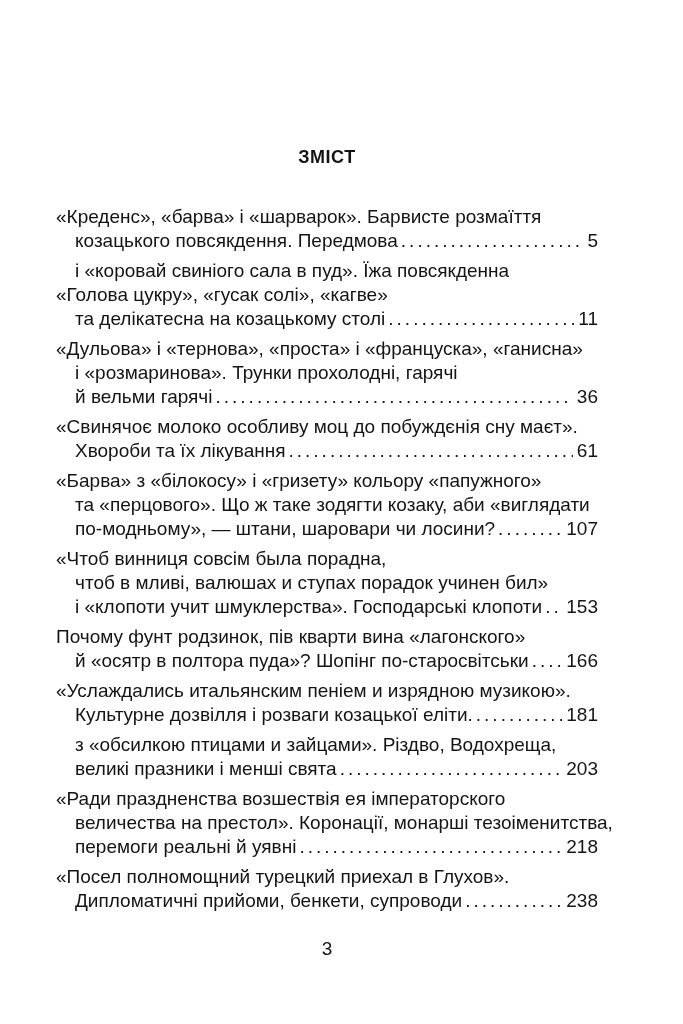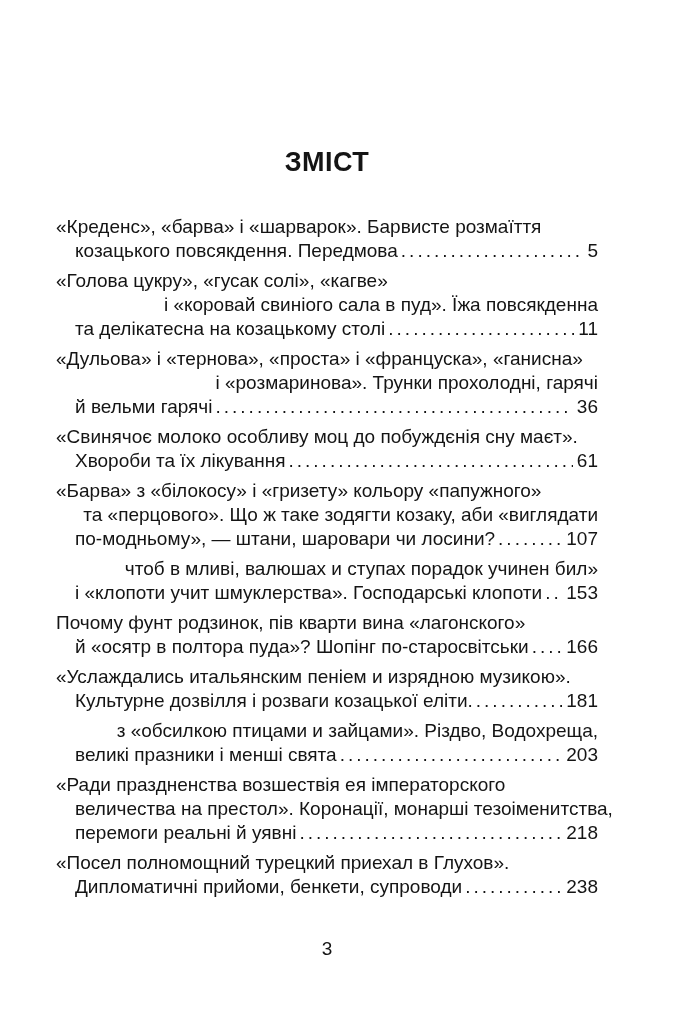--- a/index.html
+++ b/index.html
@@ -17,38 +17,37 @@
   }
   .text-block {
     position: absolute;
     left: 56px;
     top: 0;
     width: 542px;
   }
   .toc-title {
     margin-top: 147px;
     text-align: center;
-    font-size: 27px;
+    font-size: 18px;
     font-weight: bold;
     letter-spacing: 0.5px;
   }
   .toc-list {
     margin-top: 37px;
     font-size: 19px;
     line-height: 24px;
   }
   .toc-entry {
     margin-bottom: 6px;
   }
   .toc-line {
     white-space: nowrap;
   }
   .toc-line.cont {
     padding-left: 19px;
-    text-align: right;
   }
   .toc-line.last {
     display: flex;
     align-items: baseline;
   }
   .toc-line.last .line-text {
     flex: 0 0 auto;
   }
   .dot-leader {
     flex: 1 1 auto;
@@ -82,22 +81,22 @@
   <div class="toc-list" id="toc-list">
       <div class="toc-entry">
         <div class="toc-line">«Креденс», «барва» і «шарварок». Барвисте розмаїття</div>
         <div class="toc-line cont last">
           <span class="line-text">козацького повсякдення. Передмова</span>
           <span class="dot-leader"></span>
           <span class="page-ref">5</span>
         </div>
       </div>
       <div class="toc-entry">
+        <div class="toc-line cont">і «коровай свиніого сала в пуд». Їжа повсякденна</div>
         <div class="toc-line">«Голова цукру», «гусак солі», «кагве»</div>
-        <div class="toc-line cont">і «коровай свиніого сала в пуд». Їжа повсякденна</div>
         <div class="toc-line cont last">
           <span class="line-text">та делікатесна на козацькому столі</span>
           <span class="dot-leader"></span>
           <span class="page-ref">11</span>
         </div>
       </div>
       <div class="toc-entry">
         <div class="toc-line">«Дульова» і «тернова», «проста» і «француска», «ганисна»</div>
         <div class="toc-line cont">і «розмаринова». Трунки прохолодні, гарячі</div>
         <div class="toc-line cont last">
@@ -117,20 +116,21 @@
       <div class="toc-entry">
         <div class="toc-line">«Барва» з «білокосу» і «гризету» кольору «папужного»</div>
         <div class="toc-line cont">та «перцового». Що ж таке зодягти козаку, аби «виглядати</div>
         <div class="toc-line cont last">
           <span class="line-text">по-модньому», — штани, шаровари чи лосини?</span>
           <span class="dot-leader"></span>
           <span class="page-ref">107</span>
         </div>
       </div>
       <div class="toc-entry">
+        <div class="toc-line">«Чтоб винниця совсім была порадна,</div>
         <div class="toc-line cont">чтоб в мливі, валюшах и ступах порадок учинен бил»</div>
         <div class="toc-line cont last">
           <span class="line-text">і «клопоти учит шмуклерства». Господарські клопоти</span>
           <span class="dot-leader"></span>
           <span class="page-ref">153</span>
         </div>
       </div>
       <div class="toc-entry">
         <div class="toc-line">Почому фунт родзинок, пів кварти вина «лагонского»</div>
         <div class="toc-line cont last">

